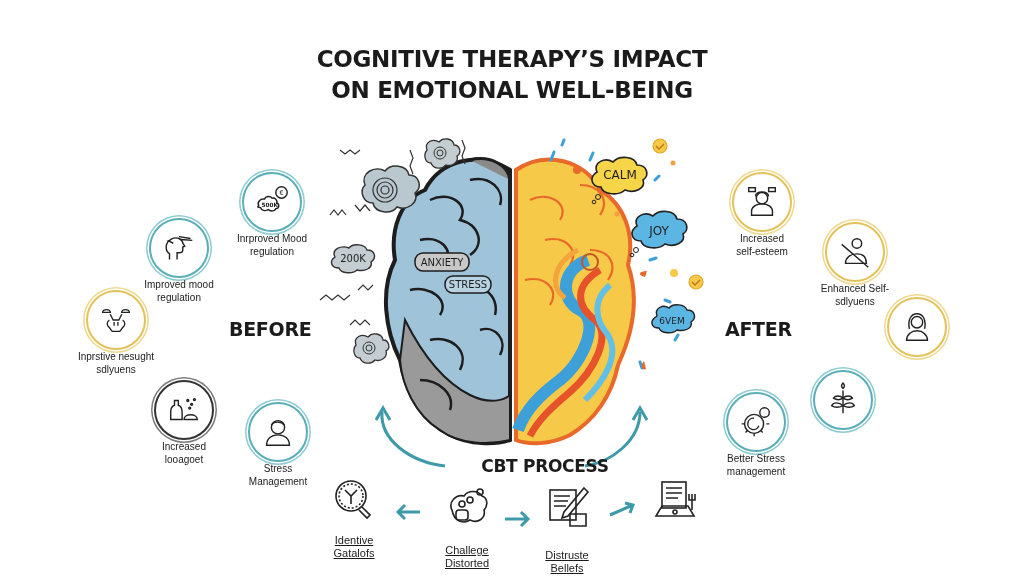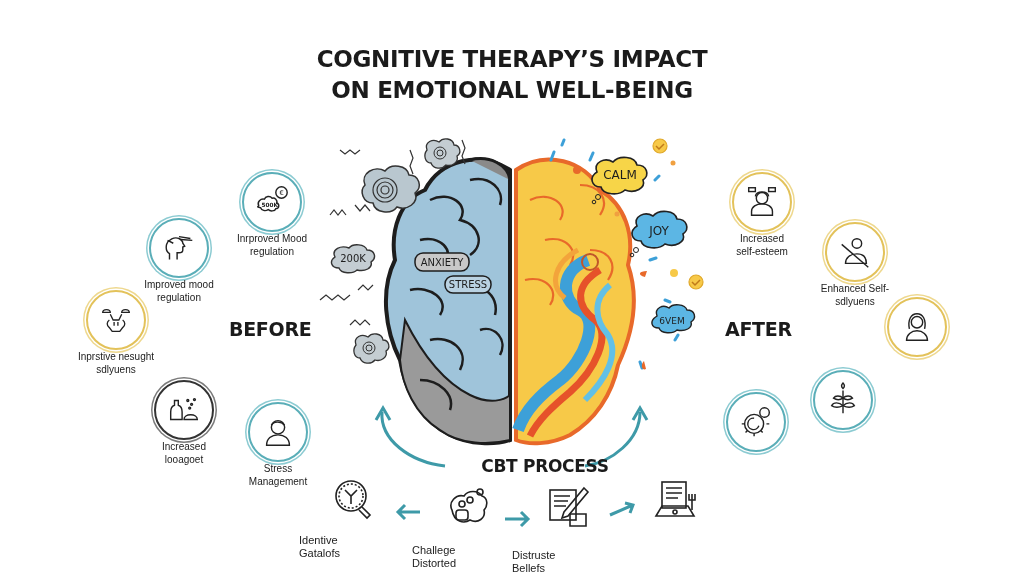--- a/index.html
+++ b/index.html
@@ -32,21 +32,21 @@
   }
 
   .brain { position: absolute; left: 310px; top: 128px; width: 400px; height: 330px; }
 
   .cbt-title {
     position: absolute; left: 0; width: 1024px; top: 456px; text-align: center;
     font-weight: bold; font-size: 17px; color: #1b1b1b; font-family: "DejaVu Sans", sans-serif;
     letter-spacing: -0.3px;
     margin-left: 33px;
   }
-  .step { position: absolute; width: 110px; text-align: left; }
+  .step { position: absolute; width: 110px; text-align: center; text-decoration: underline; }
   .step svg { width: 54px; height: 54px; display: block; margin: 0 auto; }
   .step .label { font-family: "Liberation Sans", sans-serif; font-size: 11px; line-height: 13px; color: #222; margin-top: 4px; }
 
   .arrows { position: absolute; left: 0; top: 0; width: 1024px; height: 576px; pointer-events: none; }
 </style>
 </head>
 <body>
 
 <div class="title">
   <div>COGNITIVE THERAPY’S IMPACT</div>
@@ -181,20 +181,24 @@
 </div>
 
 <div class="item" style="left:696px; top:392px;">
   <div class="ring">
     <svg viewBox="0 0 40 40" fill="none" stroke="#222" stroke-width="1.5">
       <circle cx="18" cy="22" r="10"></circle>
       <path d="M18 16a6 6 0 1 0 5 8"></path>
       <circle cx="29" cy="10" r="5"></circle>
       <path d="M8 22H5M31 22h3M18 32v3M11 29l-2 2M25 29l2 2"></path>
     </svg>
+  </div>
+  <div class="label">
+    <div>Better Stress</div>
+    <div>management</div>
   </div>
 </div>
 
 <svg class="brain" viewBox="310 128 400 330">
 
   <g>
     <path d="M510 170 C480 150, 440 160, 425 190 C400 200, 390 230, 395 260 C380 290, 385 330, 400 360 C405 390, 420 420, 450 435 C470 445, 495 445, 510 440 Z" fill="#9fc4da" stroke="#1d1d1d" stroke-width="4"></path>
     <path d="M405 320 C420 350, 440 380, 470 395 C490 405, 505 400, 510 395 L510 440 C490 445, 460 445, 440 430 C415 415, 402 385, 400 360 Z" fill="#9a9a9a" stroke="#1d1d1d" stroke-width="2"></path>
     <path d="M430 200 C450 190, 470 205, 460 220 C480 225, 485 245, 470 255 M420 240 C440 235, 455 250, 445 265 M410 290 C430 285, 450 300, 440 315 M460 290 C480 280, 500 295, 495 315 M430 340 C450 335, 470 350, 460 370 M470 180 C490 175, 505 190, 500 205 M480 330 C495 325, 508 340, 500 355 M420 380 C440 380, 455 395, 450 410" fill="none" stroke="#1d1d1d" stroke-width="2.5"></path>
     <path d="M470 160 C490 155, 508 165, 510 180" fill="#8a8a8a" stroke="#1d1d1d" stroke-width="3"></path>

